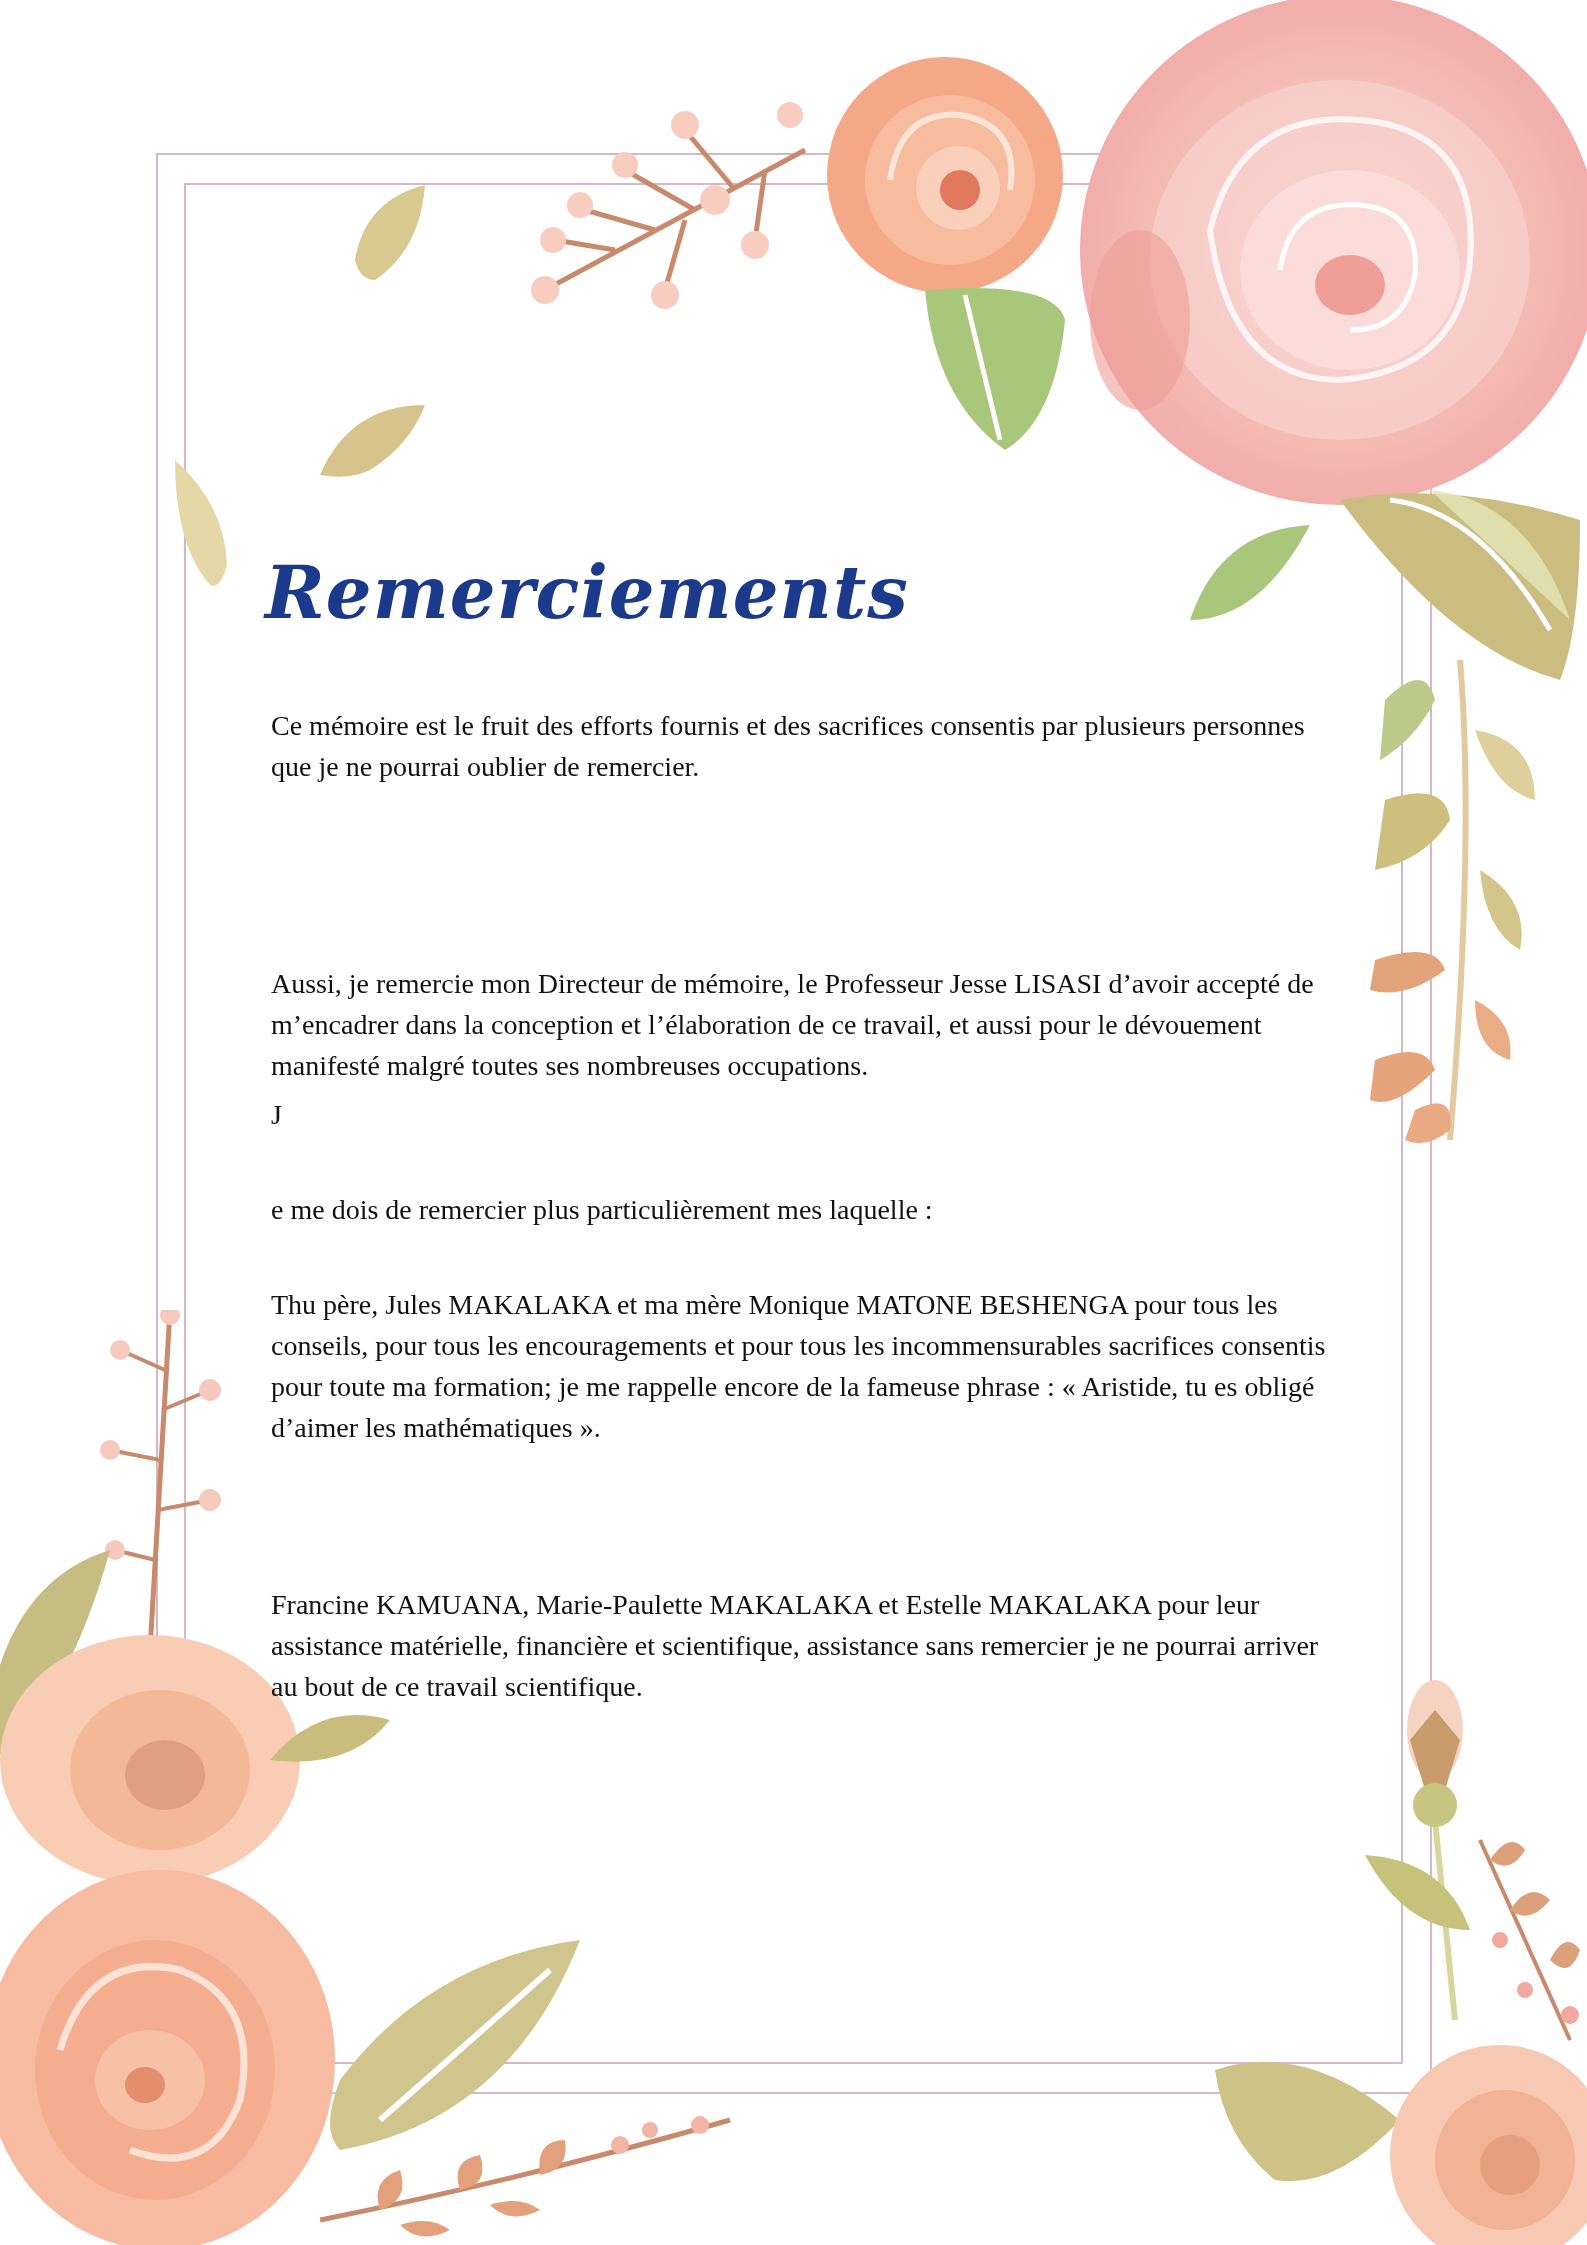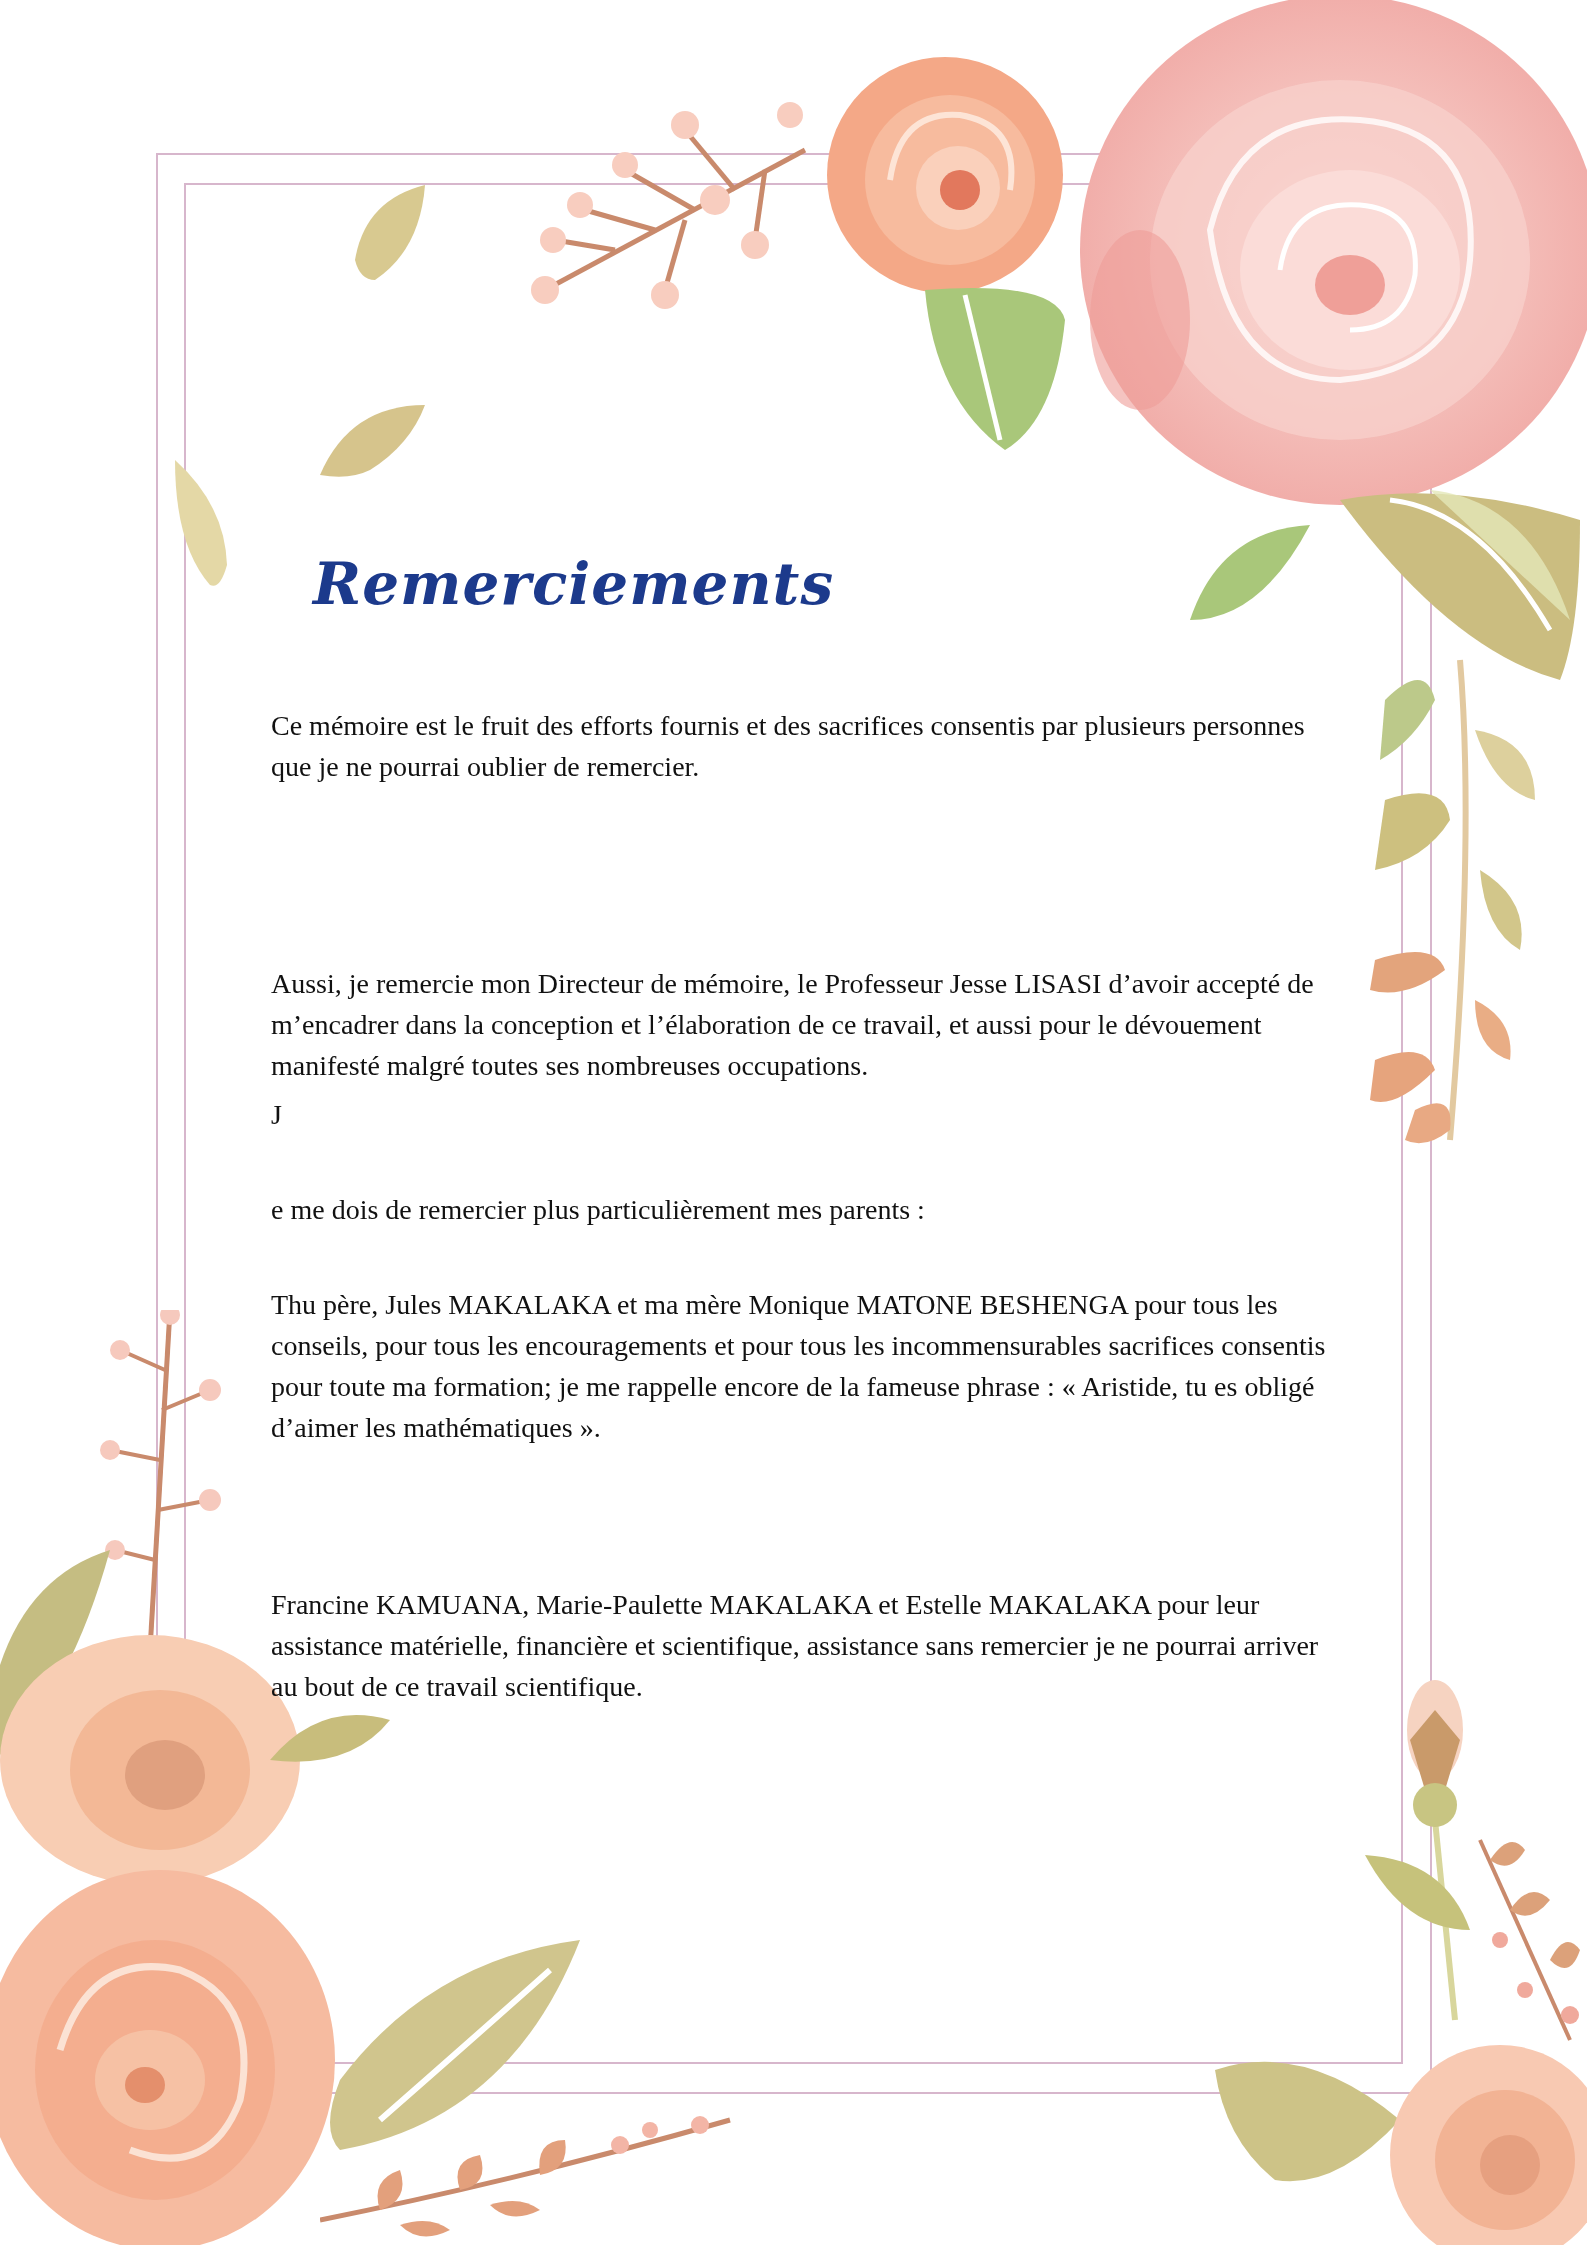--- a/index.html
+++ b/index.html
@@ -5,21 +5,21 @@
   html, body { margin: 0; padding: 0; background: #ffffff; }
   body { width: 1587px; height: 2245px; position: relative; overflow: hidden; }
   .page { position: absolute; left: 0; top: 0; width: 1587px; height: 2245px; background: #fff; }
   .frame { position: absolute; border: 2px solid #d7b6cc; box-sizing: border-box; }
   .frame.outer { left: 156px; top: 153px; width: 1276px; height: 1941px; }
   .frame.inner { left: 184px; top: 183px; width: 1219px; height: 1881px; }
   .deco { position: absolute; }
   .title {
     position: absolute; left: 265px; top: 550px;
     font-family: "DejaVu Serif", serif; font-style: italic; font-weight: bold;
-    font-size: 58px; color: #1c3a8c; letter-spacing: 1px; margin-left: 48px;
+    font-size: 72px; color: #1c3a8c; letter-spacing: 1px;
   }
   .body-text {
     position: absolute; left: 263px; top: 697px; width: 1090px;
     font-family: "Liberation Serif", serif; font-size: 28px; line-height: 41px; color: #111;
   }
   .body-text p { margin: 8px; }
   .gap-lg { height: 80px; }
   .gap-md { height: 38px; }
   .gap-xl { height: 82px; }
 </style>
@@ -205,21 +205,21 @@
 
   <div class="title">Remerciements</div>
 
   <div class="body-text">
     <p>Ce mémoire est le fruit des efforts fournis et des sacrifices consentis par plusieurs personnes que je ne pourrai oublier de remercier.</p>
     <div class="gap-lg"></div>
     <div class="gap-lg"></div>
     <p>Aussi, je remercie mon Directeur de mémoire, le Professeur Jesse LISASI d’avoir accepté de m’encadrer dans la conception et l’élaboration de ce travail, et aussi pour le dévouement manifesté malgré toutes ses nombreuses occupations.</p>
     <p>J</p>
     <div class="gap-md"></div>
-    <p>e me dois de remercier plus particulièrement mes parents :</p>
+    <p>e me dois de remercier plus particulièrement mes laquelle :</p>
     <div class="gap-md"></div>
     <p>Thu père, Jules MAKALAKA et ma mère Monique MATONE BESHENGA pour tous les conseils, pour tous les encouragements et pour tous les incommensurables sacrifices consentis pour toute ma formation; je me rappelle encore de la fameuse phrase : « Aristide, tu es obligé d’aimer les mathématiques ».</p>
     <div class="gap-xl"></div>
     <div class="gap-md"></div>
     <p>Francine KAMUANA, Marie-Paulette MAKALAKA et Estelle MAKALAKA pour leur assistance matérielle, financière et scientifique, assistance sans remercier je ne pourrai arriver au bout de ce travail scientifique.</p>
   </div>
 
 </div>
 
 </body></html>

